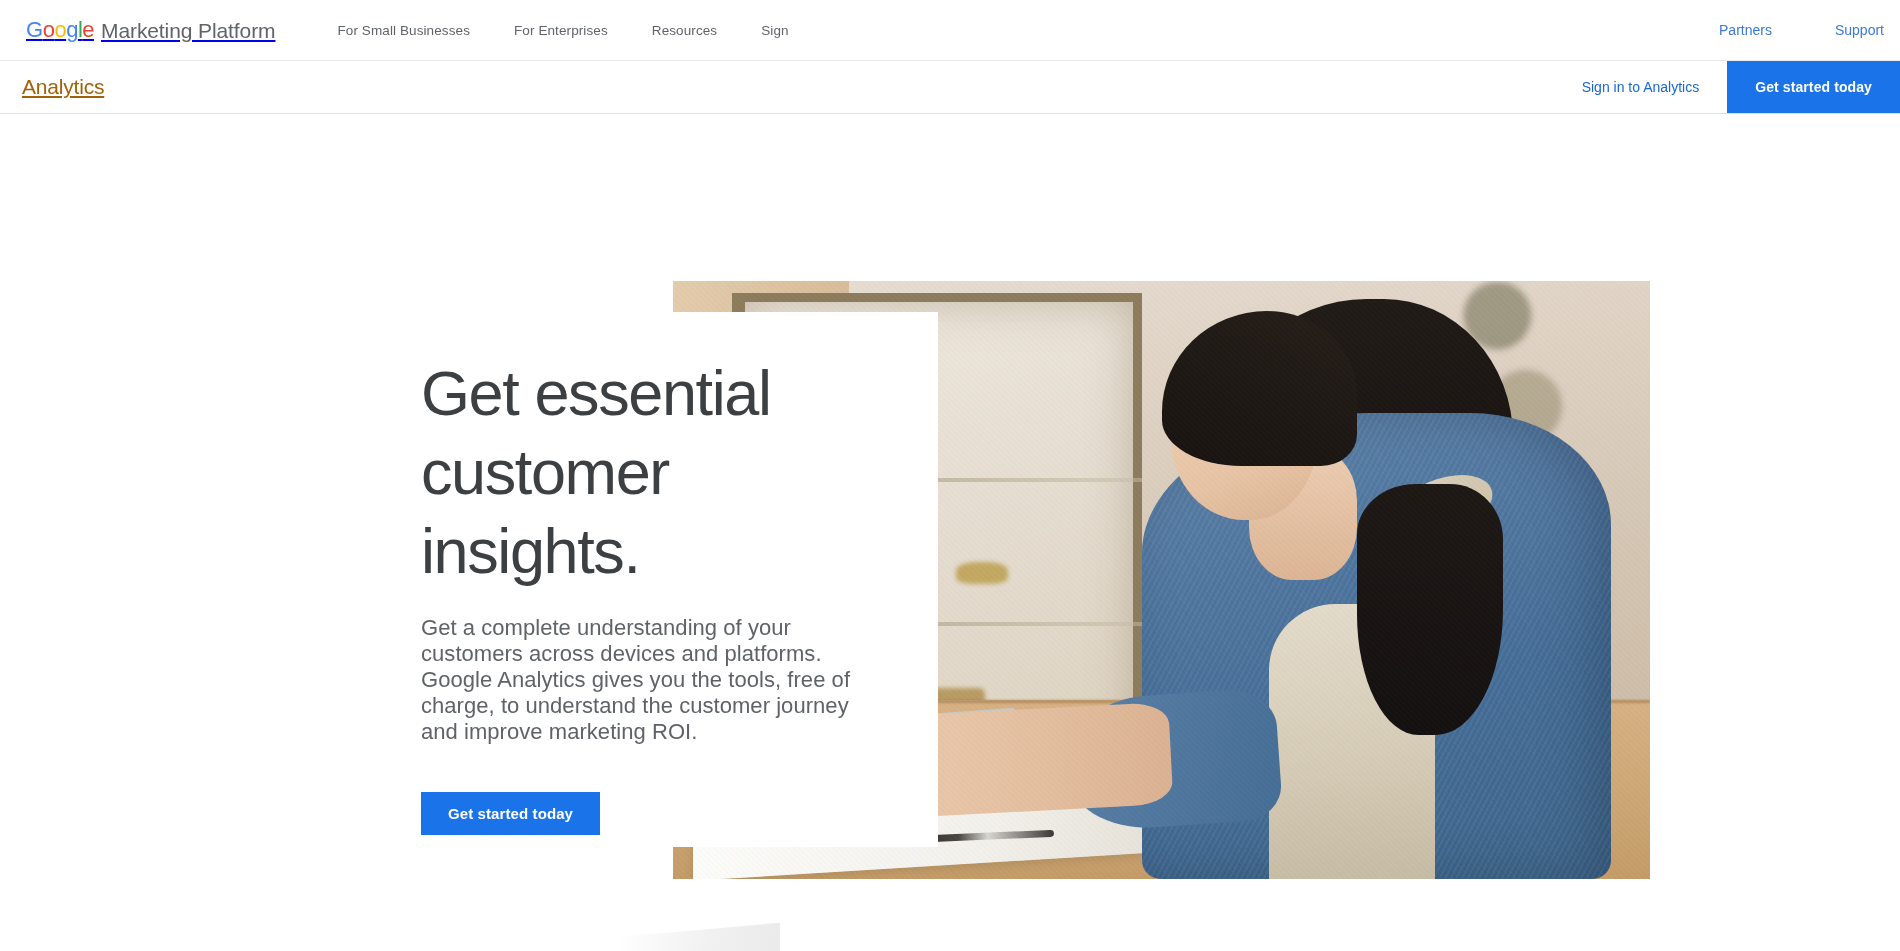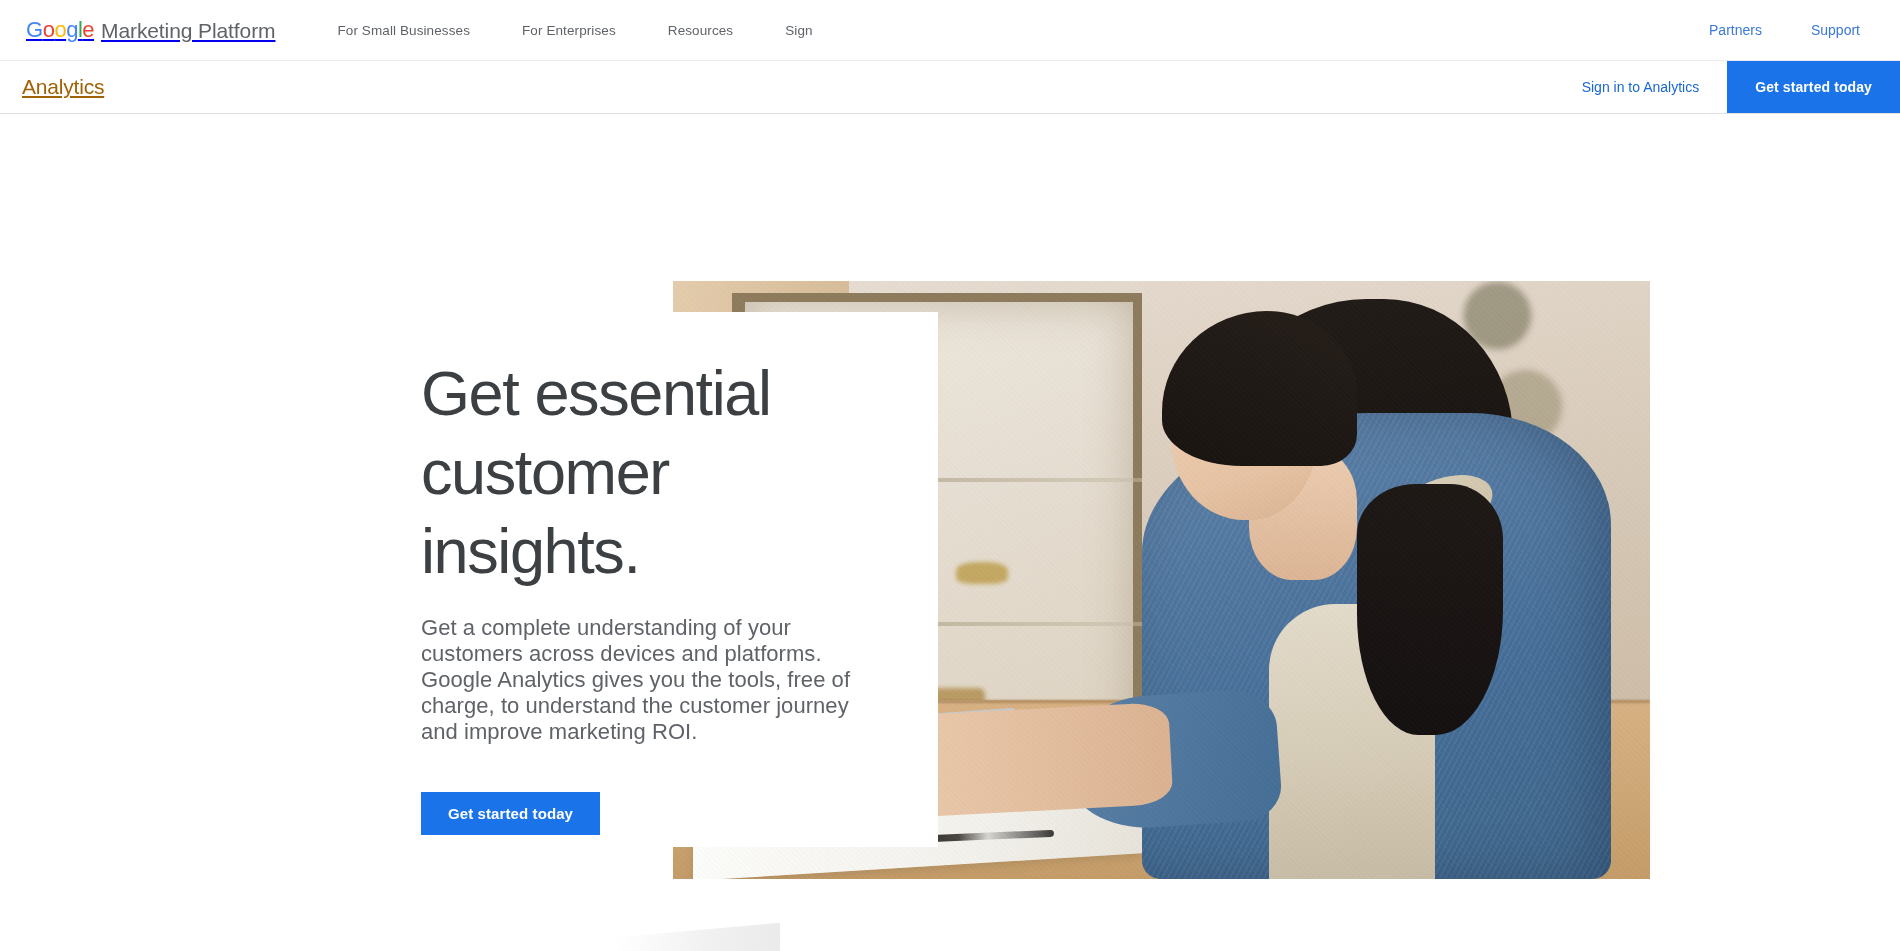--- a/index.html
+++ b/index.html
@@ -44,38 +44,38 @@
     font-weight: 400;
     font-size: 21px;
     margin-left: 7px;
     letter-spacing: -0.1px;
   }
 
   .gmp-nav {
     display: flex;
     align-items: center;
     margin-left: 40px;
-    gap: 8px;
+    gap: 0;
   }
   .gmp-nav a {
     color: #5f6368;
     font-size: 13.5px;
     text-decoration: none;
     padding: 0 22px;
     white-space: nowrap;
     letter-spacing: 0.1px;
     cursor: pointer;
   }
 
   .gmp-right {
     margin-left: auto;
-    margin-right: 40px;
+    margin-right: 16px;
     display: flex;
     align-items: center;
-    gap: 1px;
+    gap: 15px;
   }
   .gmp-right a {
     color: #3c78d8;
     font-size: 14px;
     text-decoration: none;
     padding: 0 24px;
     white-space: nowrap;
     cursor: pointer;
   }
   .gmp-right a:last-child { padding-right: 0; }

